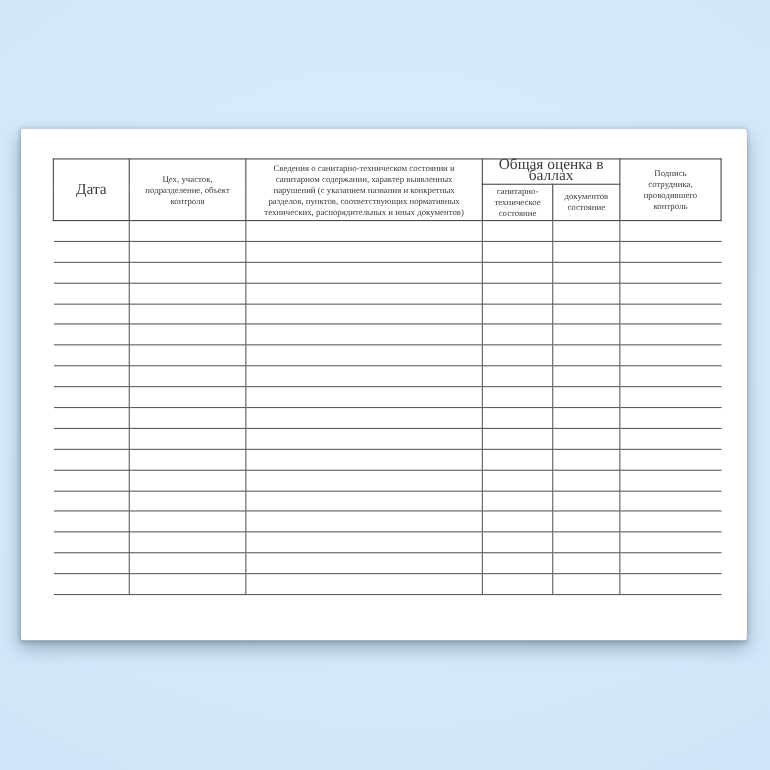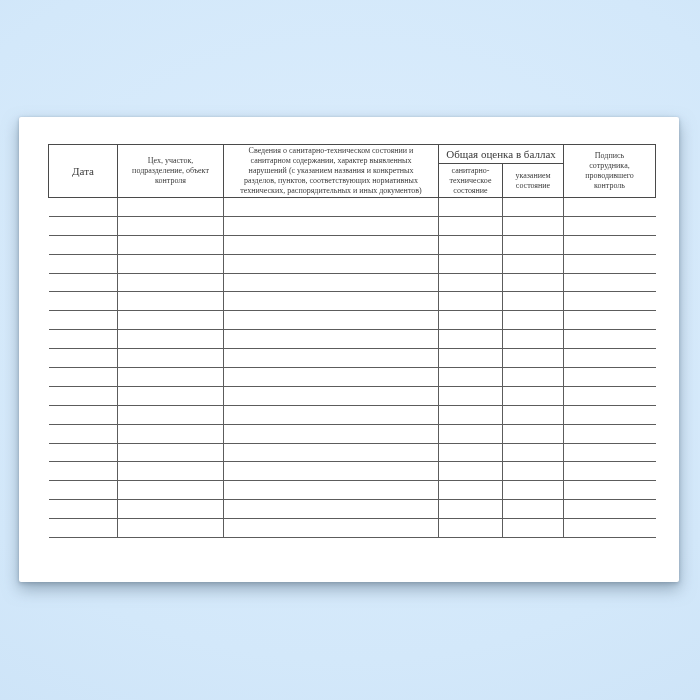--- a/index.html
+++ b/index.html
@@ -53,21 +53,21 @@
   th {
     font-weight: normal;
     font-size: 8px;
     line-height: 10px;
     text-align: center;
     vertical-align: middle;
     white-space: pre-line;
     padding: 1px 2px;
     border: 1px solid var(--line-dark);
   }
-  th.cell-date, th.cell-score-group { font-size: 11px; }
+  th.cell-date, th.cell-score-group { font-size: 14px; }
   tr.hdr-top  { height: 19px; }
   tr.hdr-sub  { height: 32px; }
   tbody td {
     height: 18.9px;
     padding: 0;
     border-bottom: 1px solid var(--line);
   }
   tbody tr:first-child td { border-top: none; }
   tbody td.c0 { border-left: none;  border-right: 1px solid var(--line); }
   tbody td.c1, tbody td.c2, tbody td.c3, tbody td.c4 { border-right: 1px solid var(--line); }
@@ -102,21 +102,21 @@
             <th colspan="2" class="cell-score-group">Общая оценка в баллах</th>
             <th rowspan="2">Подпись
 сотрудника,
 проводившего
 контроль</th>
           </tr>
           <tr class="hdr-sub">
             <th>санитарно-
 техническое
 состояние</th>
-            <th>указанием
+            <th>документов
 состояние</th>
           </tr>
         </thead>
         <tbody>
             <tr>
               <td class="c0"></td>
               <td class="c1"></td>
               <td class="c2"></td>
               <td class="c3"></td>
               <td class="c4"></td>

